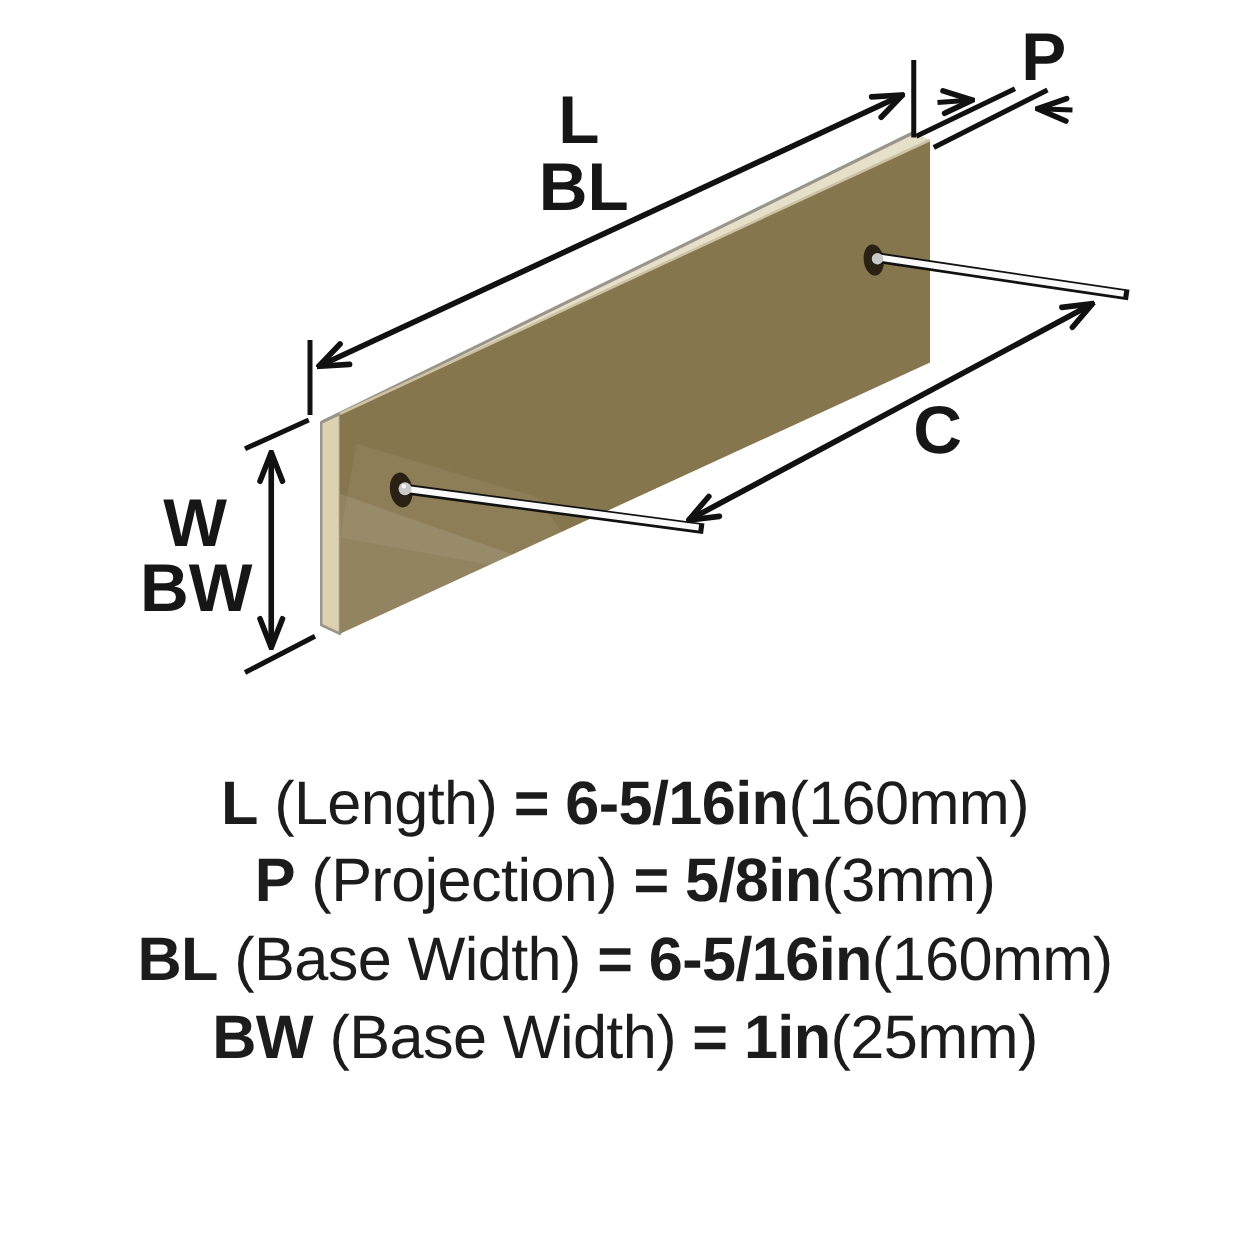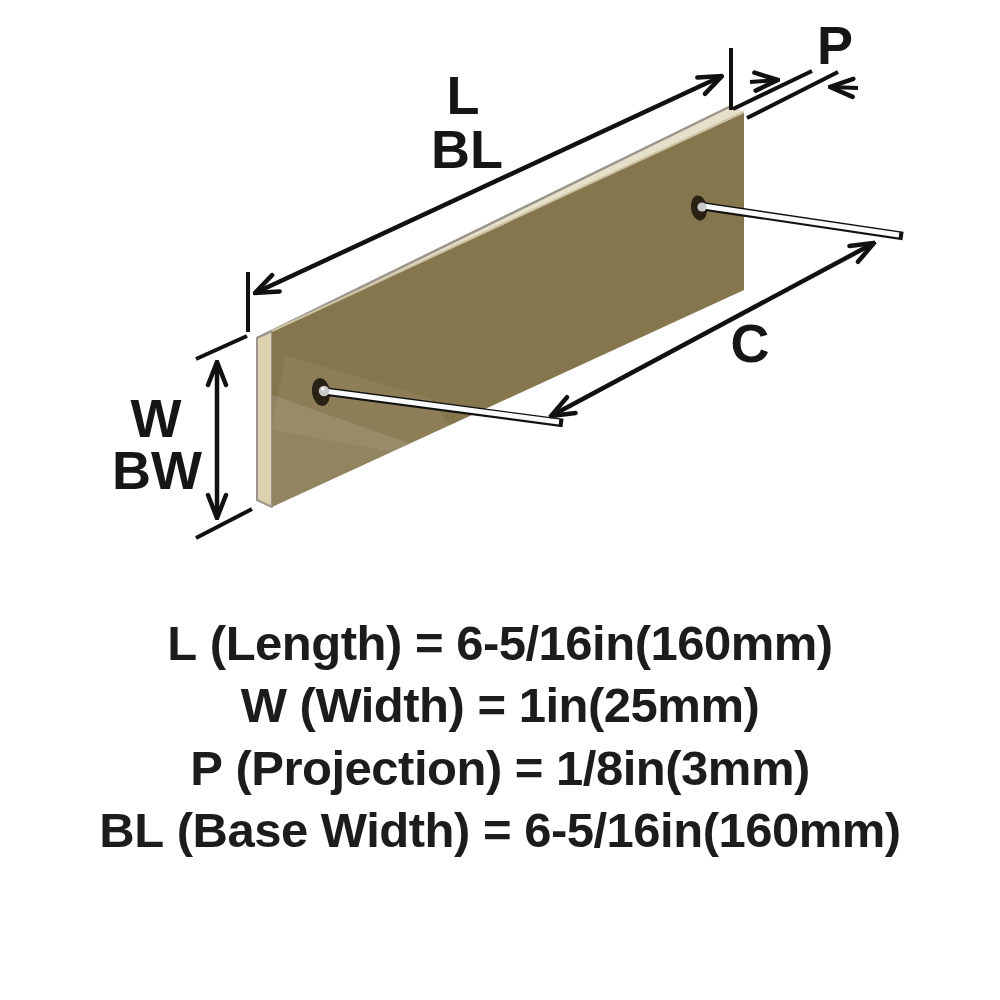--- a/index.html
+++ b/index.html
@@ -35,21 +35,21 @@
     left: 0;
     width: 1000px;
     text-align: center;
     font-size: 49px;
     line-height: 62.4px;
     color: #1c1c1c;
     letter-spacing: -0.5px;
     white-space: nowrap;
   }
   .specs .b { font-weight: bold; }
-  .specs .r { font-weight: bold; }
+  .specs .r { font-weight: normal; }
 </style>
 </head>
 <body>
 
 <div class="stage">
 
   <svg class="diagram" width="1000" height="600" viewBox="0 0 1000 600">
     <defs>
       <marker id="arr" viewBox="0 0 28 24" refX="26" refY="12" markerWidth="28" markerHeight="24" markerUnits="userSpaceOnUse" orient="auto-start-reverse">
         <path d="M3,3 L26,12 L3,21" fill="none" stroke="#111111" stroke-width="4.5" stroke-linecap="round" stroke-linejoin="miter"></path>
@@ -105,37 +105,37 @@
 
   <div class="specs">
 
     <div class="spec-line">
       <span class="b">L</span>
       <span class="r">(Length)</span>
       <span class="b">=</span>
       <span class="b">6-5/16in</span><span class="r">(160mm)</span>
     </div>
 
-    <div class="spec-line">
-      <span class="b">W</span>
-      <span class="r">(Width)</span>
-      <span class="b">=</span>
-      <span class="b">1in</span><span class="r">(25mm)</span>
-    </div>
 
     <div class="spec-line">
       <span class="b">P</span>
       <span class="r">(Projection)</span>
       <span class="b">=</span>
-      <span class="b">1/8in</span><span class="r">(3mm)</span>
+      <span class="b">5/8in</span><span class="r">(3mm)</span>
     </div>
 
 
     <div class="spec-line">
       <span class="b">BL</span>
       <span class="r">(Base Width)</span>
       <span class="b">=</span>
       <span class="b">6-5/16in</span><span class="r">(160mm)</span>
     </div>
 
+    <div class="spec-line">
+      <span class="b">BW</span>
+      <span class="r">(Base Width)</span>
+      <span class="b">=</span>
+      <span class="b">1in</span><span class="r">(25mm)</span>
+    </div>
 
   </div>
 </div>
 
 </body></html>

